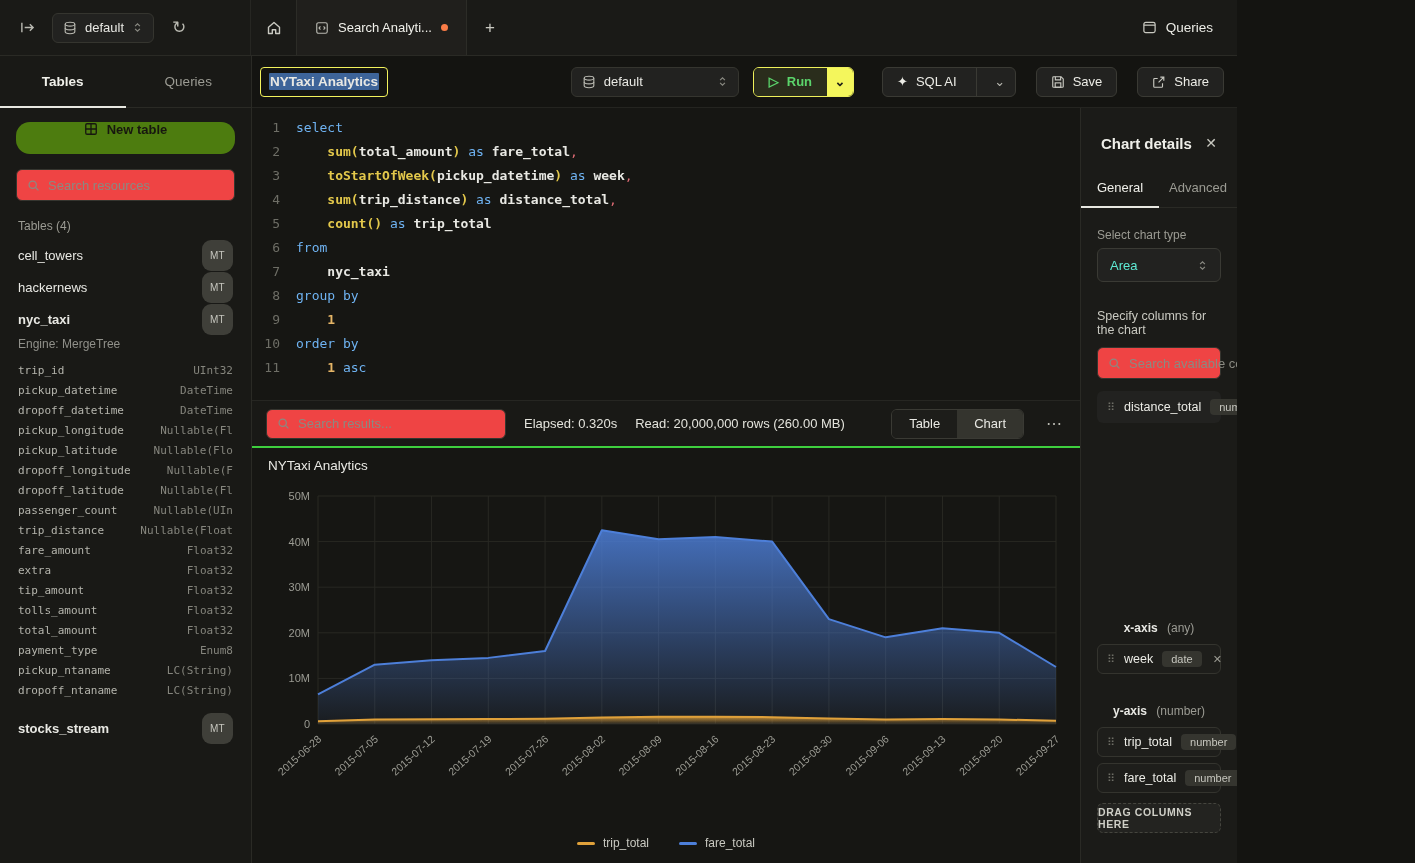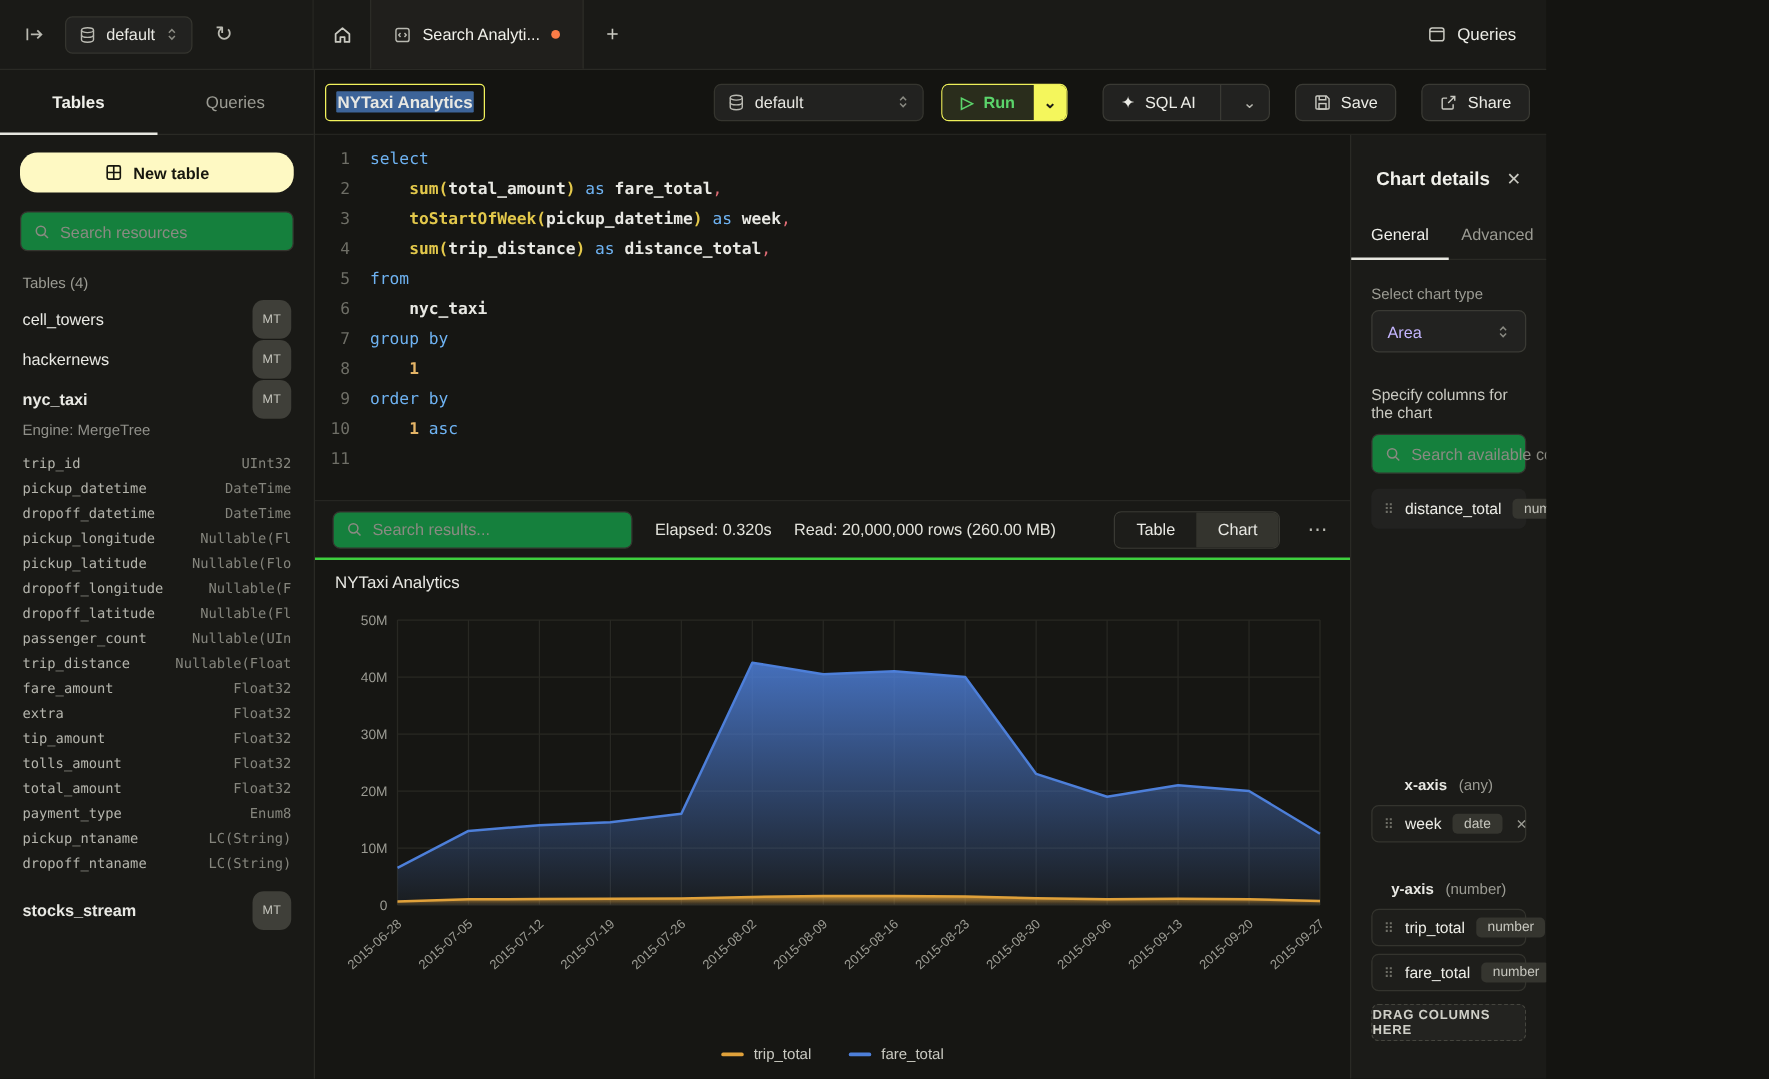--- a/index.html
+++ b/index.html
@@ -26,23 +26,23 @@
   .body-row{flex:1;display:flex;min-height:0}
   .sidebar{flex:0 0 250px;display:flex;flex-direction:column;background:#191916;border-right:1px solid #2a2a25;min-height:0}
   .main-area{flex:1;display:flex;flex-direction:column;min-width:0}
 
   
   .sidebar-tabs{flex:0 0 52px;display:flex;border-bottom:1px solid #2a2a25}
   .sidebar-tab{flex:1;display:flex;align-items:center;justify-content:center;font-size:13.5px;color:#9b9b93;cursor:pointer;position:relative}
   .sidebar-tab.active{color:#f0f0ea;font-weight:700}
   .sidebar-tab.active::after{content:"";position:absolute;left:0;right:0;bottom:-1px;height:2px;background:#e7e7e0}
   .sidebar-body{flex:1;padding:14px 16px 10px;overflow:hidden;display:flex;flex-direction:column}
-  .new-table-btn{flex:0 0 32px;width:100%;background:#fef9c3;color:#17170f;border:none;border-radius:14px;
-    font-weight:700;font-size:13px;display:flex;align-items:center;justify-content:center;gap:9px;cursor:pointer;font-family:inherit}
-  .search-box{margin-top:15px;flex:0 0 32px;border:1px solid #35352f;border-radius:6px;background:#15803d;display:flex;align-items:center;gap:8px;padding:0 10px;color:#8a8a82}
+  .new-table-btn{flex:0 0 32px;width:100%;background:#4d7c0f;color:#17170f;border:none;border-radius:14px;
+    font-weight:700;font-size:13px;display:flex;align-items:flex-start;justify-content:center;gap:9px;cursor:pointer;font-family:inherit}
+  .search-box{margin-top:15px;flex:0 0 32px;border:1px solid #35352f;border-radius:6px;background:#ef4444;display:flex;align-items:center;gap:8px;padding:0 10px;color:#8a8a82}
   .search-box input{flex:1;background:transparent;border:none;outline:none;color:#e8e8e3;font-size:13px;font-family:inherit}
   .search-box input::placeholder{color:#8a8a82}
   .section-label{margin:18px 2px 6px;font-size:12px;color:#9b9b93}
   .table-row{height:32px;display:flex;align-items:center;justify-content:space-between;cursor:pointer;padding:0 2px}
   .table-name{font-size:13px;color:#e8e8e3}
   .mt-badge{background:#3f3f39;color:#c6c6be;font-size:10px;padding:10px 8px;border-radius:9px;letter-spacing:.3px}
   .engine-line{font-size:12px;color:#90908a;margin:2px 2px 9px}
   .col-list{display:flex;flex-direction:column}
   .col-row{display:flex;align-items:center;justify-content:space-between;height:20px;font-family:"DejaVu Sans Mono",monospace;font-size:11px;cursor:pointer;padding:0 2px}
   .col-name{color:#b5b5ad}
@@ -106,21 +106,21 @@
   .chart-details{flex:1;border-left:1px solid #2a2a25;background:#1b1b18;display:flex;flex-direction:column;min-width:0}
   .cd-header{flex:0 0 60px;display:flex;align-items:center;justify-content:space-between;padding:10px 20px 0}
   .cd-title{font-size:15px;font-weight:700;color:#f0f0ea}
   .cd-close{color:#c9c9c1;font-size:14px;cursor:pointer}
   .cd-tabs{flex:0 0 40px;display:flex;border-bottom:1px solid #2a2a25}
   .cd-tab{flex:1;display:flex;align-items:center;justify-content:center;font-size:13px;color:#9b9b93;cursor:pointer;position:relative}
   .cd-tab.active{color:#f0f0ea}
   .cd-tab.active::after{content:"";position:absolute;left:0;right:0;bottom:-1px;height:2px;background:#e7e7e0}
   .cd-content{flex:1;display:flex;flex-direction:column;padding:20px 16px 16px;min-height:0;overflow:hidden}
   .cd-label{font-size:12px;color:#9b9b93;margin-bottom:6px}
-  .cd-dropdown{flex:0 0 34px;border:1px solid #3a3a34;border-radius:6px;background:#222220;display:flex;align-items:center;justify-content:space-between;padding:0 12px;font-size:13px;color:#c4b5fd;cursor:pointer}
+  .cd-dropdown{flex:0 0 34px;border:1px solid #3a3a34;border-radius:6px;background:#222220;display:flex;align-items:center;justify-content:space-between;padding:0 12px;font-size:13px;color:#5eead4;cursor:pointer}
   .cd-sub{font-size:12.5px;color:#c9c9c1;margin:27px 0 10px}
   .cd-search{flex:0 0 32px;margin-top:0}
   .col-pill-row{margin-top:12px;flex:0 0 32px;border-radius:6px;background:#222220;display:flex;align-items:center;gap:9px;padding:0 10px;cursor:grab}
   .drag-dots{color:#6e6e66;font-size:11px;cursor:grab}
   .pill-name{font-size:12.5px;color:#ececE6;flex:1}
   .type-badge{background:#35352f;color:#c6c6be;font-size:11px;padding:2px 9px;border-radius:4px}
   .cd-flex-spacer{flex:1}
   .axis-header{text-align:center;font-size:12px;margin-bottom:9px}
   .axis-header .ax-name{color:#e8e8e3;font-weight:700}
   .axis-header .ax-constraint{color:#9b9b93;margin-left:6px}
@@ -398,20 +398,21 @@
                 <div class="ln">8</div>
                 <div class="ln">9</div>
                 <div class="ln">10</div>
                 <div class="ln">11</div>
               </div>
             <div class="code" id="code">
                 <div class="code-line"><span class="tok-kw">select</span></div>
                 <div class="code-line"><span class="tok-ws">    </span><span class="tok-fn">sum</span><span class="tok-br">(</span><span class="tok-id">total_amount</span><span class="tok-br">)</span><span class="tok-ws"> </span><span class="tok-kw">as</span><span class="tok-id"> fare_total</span><span class="tok-pu">,</span></div>
                 <div class="code-line"><span class="tok-ws">    </span><span class="tok-fn">toStartOfWeek</span><span class="tok-br">(</span><span class="tok-id">pickup_datetime</span><span class="tok-br">)</span><span class="tok-ws"> </span><span class="tok-kw">as</span><span class="tok-id"> week</span><span class="tok-pu">,</span></div>
                 <div class="code-line"><span class="tok-ws">    </span><span class="tok-fn">sum</span><span class="tok-br">(</span><span class="tok-id">trip_distance</span><span class="tok-br">)</span><span class="tok-ws"> </span><span class="tok-kw">as</span><span class="tok-id"> distance_total</span><span class="tok-pu">,</span></div>
+                <div class="code-line"><span class="tok-ws">    </span><span class="tok-fn">count</span><span class="tok-br">()</span><span class="tok-ws"> </span><span class="tok-kw">as</span><span class="tok-id"> trip_total</span></div>
                 <div class="code-line"><span class="tok-kw">from</span></div>
                 <div class="code-line"><span class="tok-id">    nyc_taxi</span></div>
                 <div class="code-line"><span class="tok-kw">group by</span></div>
                 <div class="code-line"><span class="tok-ws">    </span><span class="tok-num">1</span></div>
                 <div class="code-line"><span class="tok-kw">order by</span></div>
                 <div class="code-line"><span class="tok-ws">    </span><span class="tok-num">1</span><span class="tok-ws"> </span><span class="tok-kw">asc</span></div>
               </div>
           </div>
 
           <div class="results-bar">

